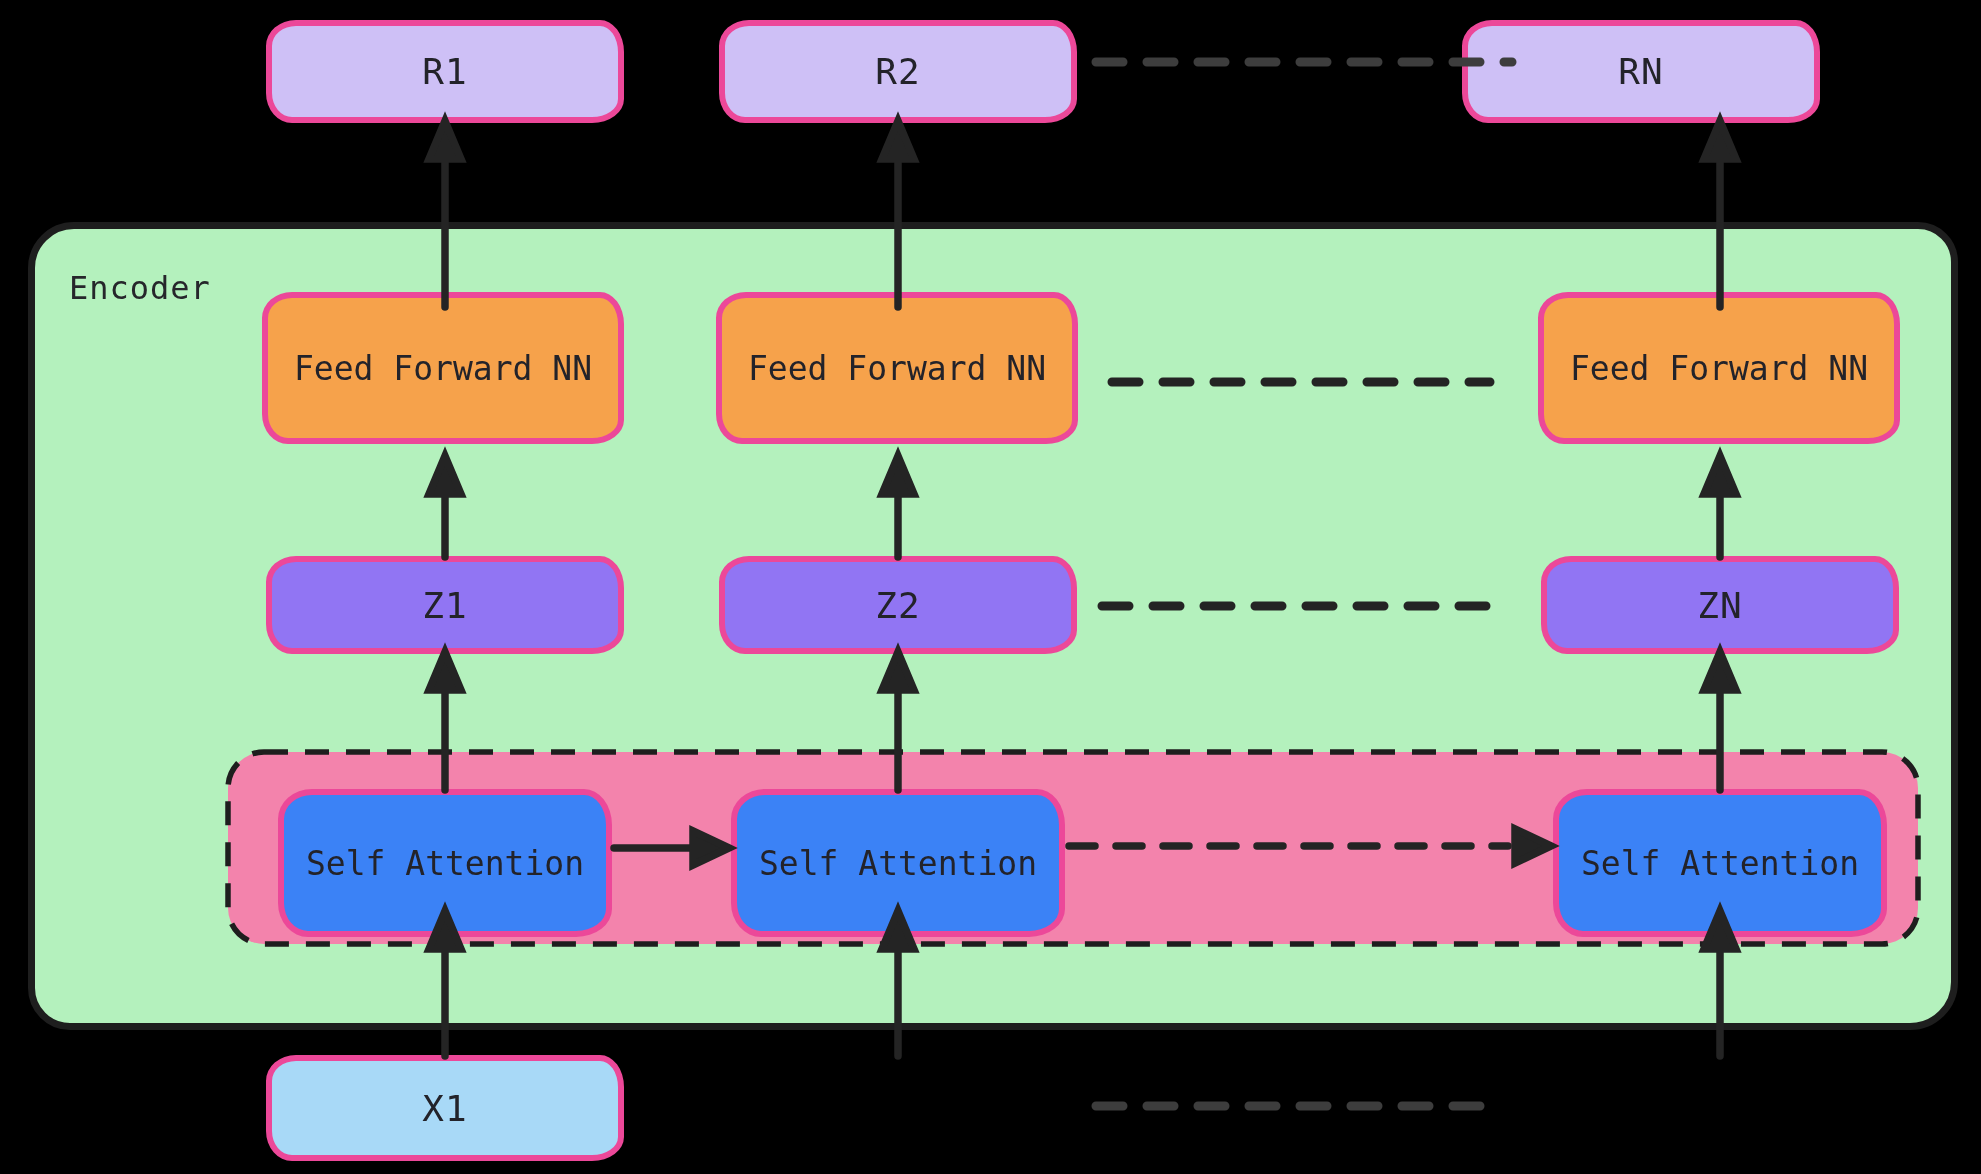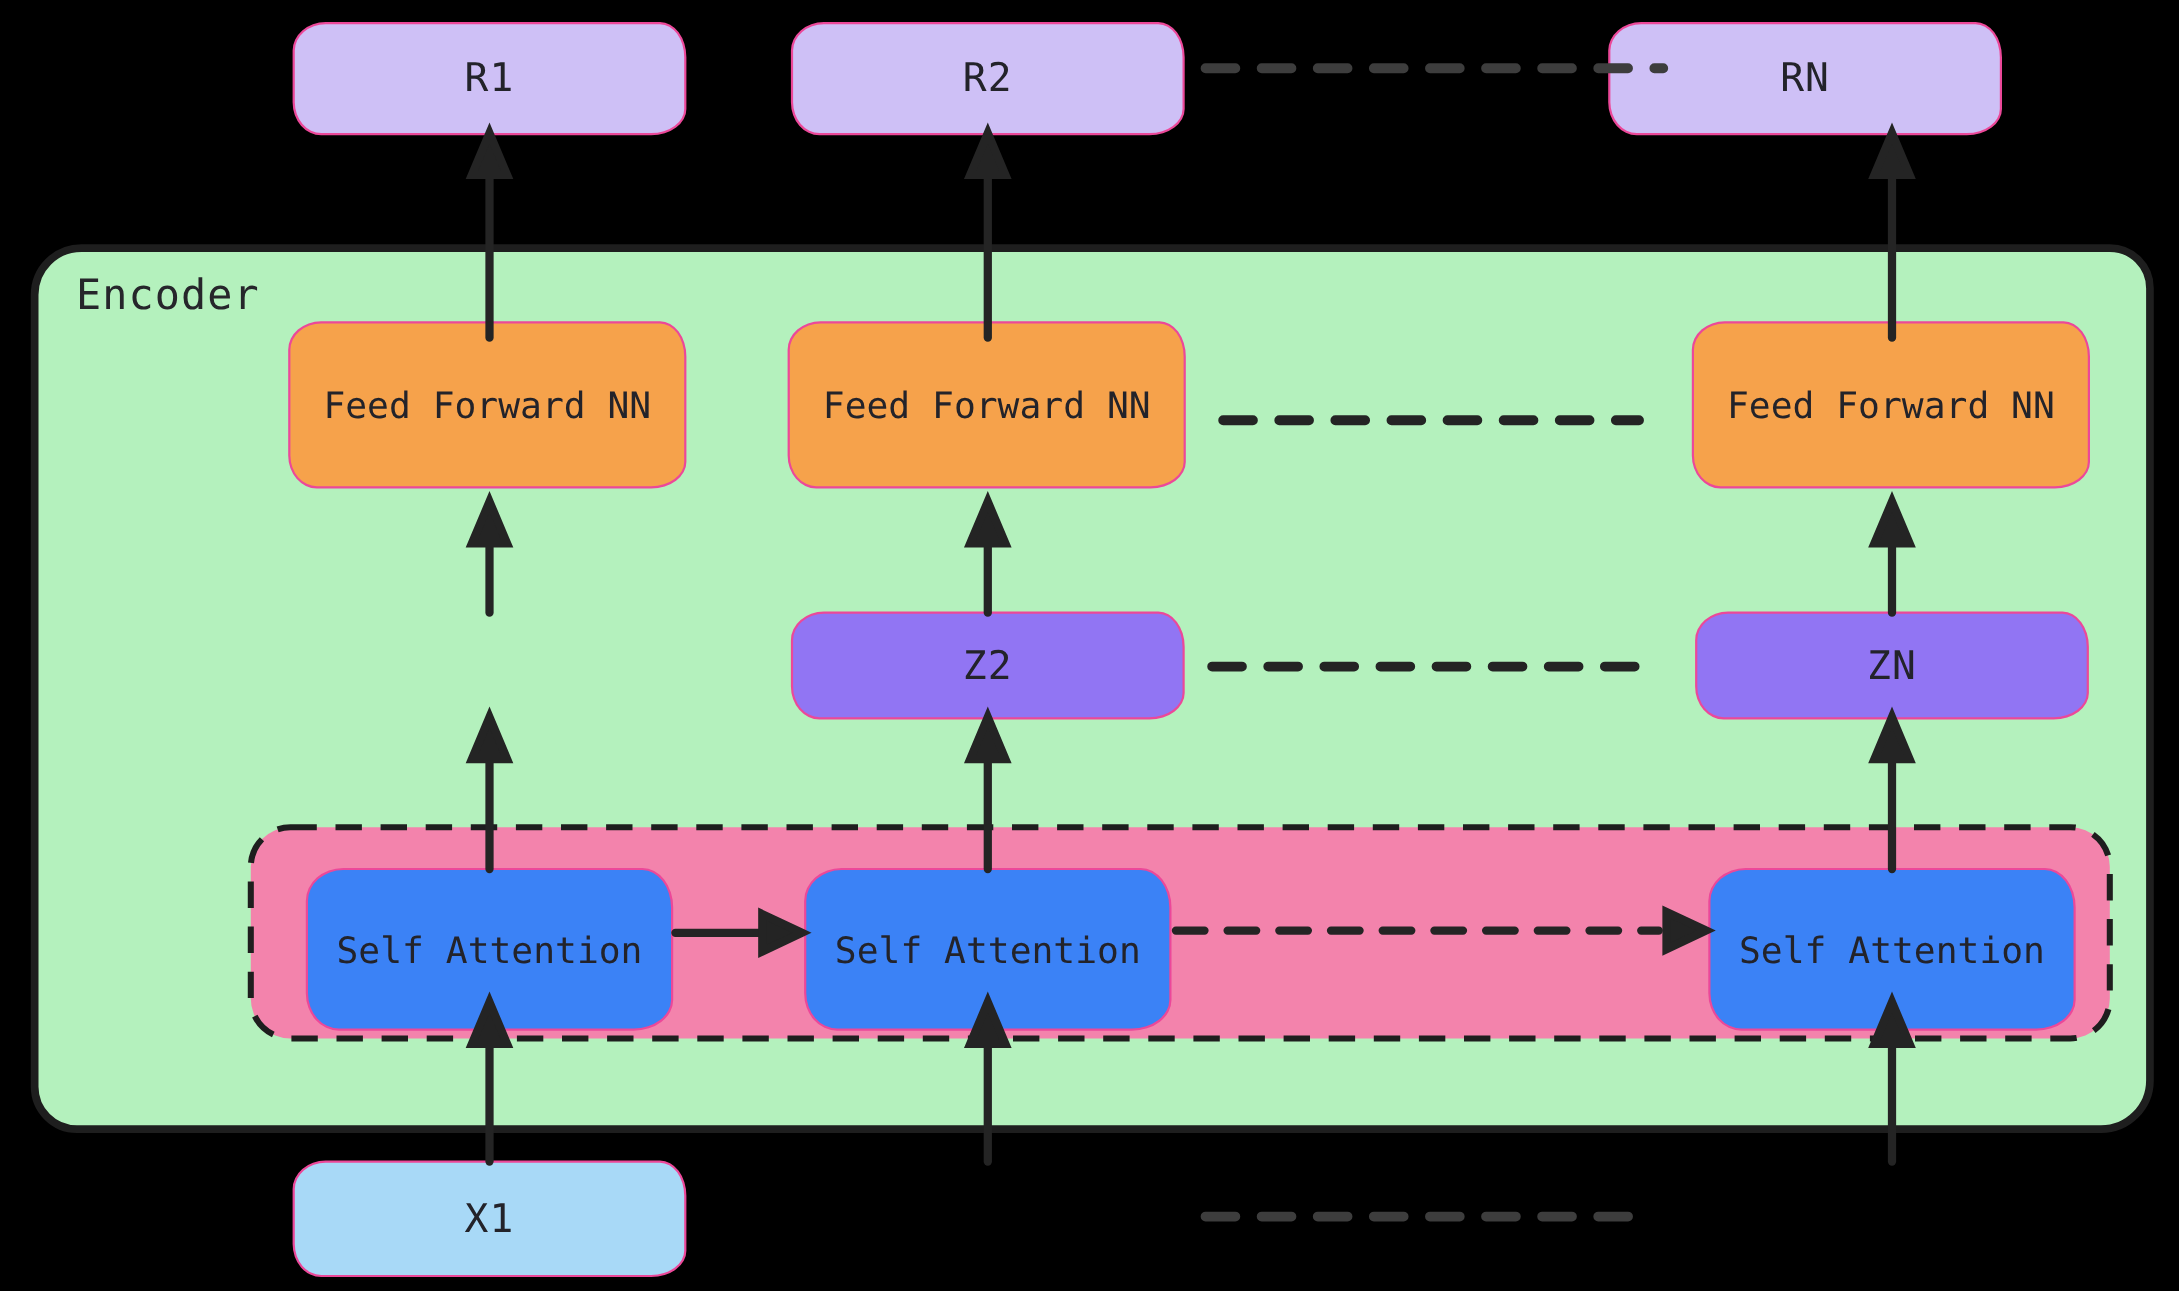--- a/index.html
+++ b/index.html
@@ -10,27 +10,27 @@
     font-family:"DejaVu Sans Mono","Liberation Mono",monospace;
     overflow:hidden;
   }
   
   .encoder{
     position:absolute;left:28px;top:222px;width:1930px;height:808px;
     background:#b4f1bd;border:7px solid #1e1e1e;box-sizing:border-box;
     border-radius:46px 40px 48px 42px;
   }
   .encoder-label{
-    position:absolute;left:34px;top:17px;
-    font-size:38px;color:#26262b;letter-spacing:1px;
+    position:absolute;left:34px;top:40px;
+    font-size:32px;color:#26262b;letter-spacing:1px;
   }
   
   .box{
     position:absolute;display:flex;align-items:center;justify-content:center;
-    border:2px solid #ec4899;box-sizing:border-box;
+    border:6px solid #ec4899;box-sizing:border-box;
     border-radius:30px 24px 32px 26px / 26px 32px 24px 30px;
     color:#23232a;
   }
   .lbl{font-size:36px;letter-spacing:1px;white-space:nowrap;}
   .lbl-sm{font-size:33px;letter-spacing:0;white-space:nowrap;}
   
   .row-out {top:20px;height:103px;width:358px;background:#cec0f6;}
   .row-ffn {top:292px;height:152px;width:362px;background:#f6a24b;}
   .row-z   {top:556px;height:98px;width:358px;background:#9175f3;}
   .row-sa  {top:789px;height:148px;width:334px;background:#3b82f6;border-radius:34px 28px 36px 30px / 30px 36px 28px 34px;}
@@ -63,20 +63,23 @@
   <div class="box row-ffn" style="left:262px">
       <span class="lbl-sm">Feed Forward NN</span>
     </div>
   <div class="box row-ffn" style="left:716px">
       <span class="lbl-sm">Feed Forward NN</span>
     </div>
   <div class="box row-ffn" style="left:1538px">
       <span class="lbl-sm">Feed Forward NN</span>
     </div>
 
+  <div class="box row-z" style="left:266px">
+      <span class="lbl">Z1</span>
+    </div>
   <div class="box row-z" style="left:719px">
       <span class="lbl">Z2</span>
     </div>
   <div class="box row-z" style="left:1541px">
       <span class="lbl">ZN</span>
     </div>
 
   <div class="box row-sa" style="left:278px">
       <span class="lbl-sm">Self Attention</span>
     </div>

